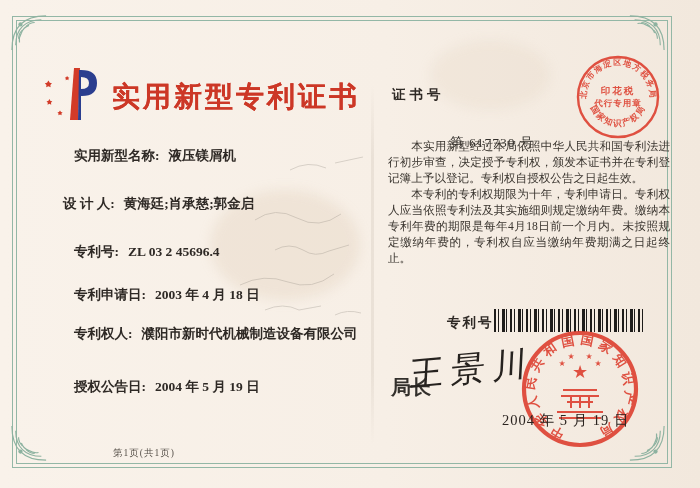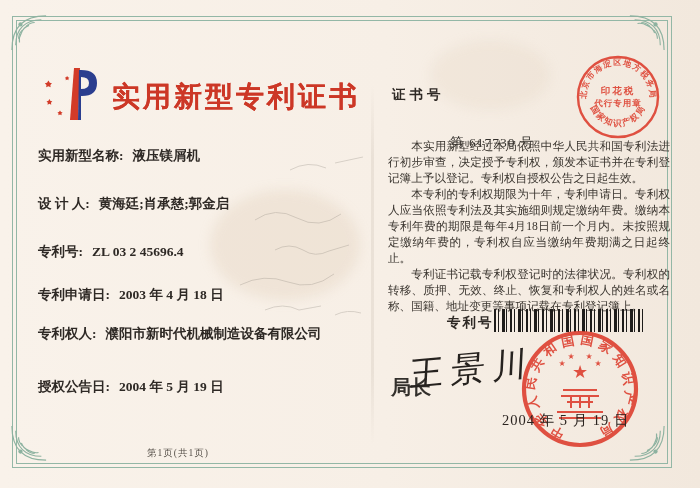--- a/index.html
+++ b/index.html
@@ -15,39 +15,39 @@
   .frame.outer{inset:16px 28px 20px 12px;}
   .frame.inner{inset:20px 32px 24px 16px;}
   .corner{width:38px;height:38px;}
   .corner svg{width:100%;height:100%;}
   .title{
     font-size:28px;font-weight:bold;color:#cc3726;letter-spacing:3px;
     text-shadow:0 0 .5px #cc3726;white-space:nowrap;
   }
   .certno-label,.field-label{font-weight:bold;font-size:13.5px;color:#2e2925;}
   .certno-value{font-size:13.5px;letter-spacing:1px;margin-top:48px;}
-  .field{white-space:nowrap;font-size:13.5px;}
+  .field{white-space:nowrap;font-size:13.5px;margin-left:36px;}
   .field .field-value{margin-left:9px;font-weight:600;color:#2e2925;}
   .body-text{width:282px;font-size:11.6px;line-height:16px;text-align:justify;color:#3a352f;font-weight:500;}
   .body-text p{margin:0;text-indent:2em;}
   .barcode{
     width:152px;height:23px;
     background:repeating-linear-gradient(90deg,
       #1e1c1a 0 2px,transparent 2px 4px,
       #1e1c1a 4px 5px,transparent 5px 8px,
       #1e1c1a 8px 11px,transparent 11px 12px,
       #1e1c1a 12px 13px,transparent 13px 16px);
   }
   .director-label{font-size:20px;font-weight:bold;}
   .signature{
     font-size:34px;color:#26221f;letter-spacing:8px;white-space:nowrap;
     transform:rotate(-5deg) skewX(-8deg);transform-origin:left bottom;
   }
   .issue-date{font-size:14.5px;color:#2b2420;letter-spacing:1px;z-index:30;white-space:nowrap;}
-  .footer-page{width:130px;text-align:center;font-size:9.5px;color:#565049;letter-spacing:1px;}
+  .footer-page{width:130px;font-size:9.5px;color:#565049;letter-spacing:1px;}
   .crease{width:3px;background:linear-gradient(180deg,rgba(120,100,80,0) 0%,rgba(120,100,80,.10) 20%,rgba(120,100,80,.10) 80%,rgba(120,100,80,0) 100%);}
   .stain{border-radius:50%;filter:blur(6px);pointer-events:none;}
   .seal{opacity:.9;}
 </style>
 </head>
 <body>
 
 <div class="page">
 
   <div class="abs stain" style="left:210px;top:190px;width:150px;height:110px;background:rgba(203,176,146,.18);"></div>
@@ -128,21 +128,21 @@
         <textPath href="#taxSmile" startOffset="50%" text-anchor="middle">国家知识产权局</textPath>
       </text>
       <text x="44" y="41" font-size="9.5" fill="#dd4030" font-weight="bold" text-anchor="middle" letter-spacing="2">印花税</text>
       <text x="44" y="53" font-size="8.5" fill="#dd4030" font-weight="bold" text-anchor="middle" letter-spacing="1">代行专用章</text>
     </svg>
   </div>
 
   <div class="abs field" style="left:38px;top:147px;">
     <span class="field-label">实用新型名称:</span><span class="field-value">液压镁屑机</span>
   </div>
-  <div class="abs field" style="left:38px;top:195px;text-align:right;">
+  <div class="abs field" style="left:27px;top:195px;text-align:right;">
     <span class="field-label">设 计 人:</span><span class="field-value">黄海廷;肖承慈;郭金启</span>
   </div>
   <div class="abs field" style="left:38px;top:243px;text-align:right;">
     <span class="field-label">专利号:</span><span class="field-value">ZL 03 2 45696.4</span>
   </div>
   <div class="abs field" style="left:38px;top:286px;">
     <span class="field-label">专利申请日:</span><span class="field-value">2003 年 4 月 18 日</span>
   </div>
   <div class="abs field" style="left:38px;top:325px;text-align:right;">
     <span class="field-label">专利权人:</span><span class="field-value">濮阳市新时代机械制造设备有限公司</span>
@@ -155,21 +155,20 @@
     <path d="M95,25 q18,-10 36,-2 M140,18 l28,-6"></path>
     <path d="M60,75 q20,-14 42,-2 t44,-4"></path>
     <path d="M80,105 q14,-8 28,0 q12,8 26,1 l20,-6"></path>
     <path d="M45,140 q24,-12 48,-3 t46,-8"></path>
     <path d="M70,165 q18,-8 34,0 l22,-4 M140,170 q12,-6 26,-2"></path>
   </svg>
 
   <div class="abs body-text" style="left:388px;top:139px;">
     <p>本实用新型经过本局依照中华人民共和国专利法进行初步审查，决定授予专利权，颁发本证书并在专利登记簿上予以登记。专利权自授权公告之日起生效。</p>
     <p>本专利的专利权期限为十年，专利申请日。专利权人应当依照专利法及其实施细则规定缴纳年费。缴纳本专利年费的期限是每年4月18日前一个月内。未按照规定缴纳年费的，专利权自应当缴纳年费期满之日起终止。</p>
-    <p>专利证书记载专利权登记时的法律状况。专利权的转移、质押、无效、终止、恢复和专利权人的姓名或名称、国籍、地址变更等事项记载在专利登记簿上。</p>
   </div>
 
   <span class="abs field-label" style="left:447px;top:314px;letter-spacing:2px;">专利号</span>
   <div class="abs barcode" style="left:494px;top:309px;"></div>
 
   <span class="abs director-label" style="left:391px;top:374px;">局长</span>
   <span class="abs signature" style="left:408px;top:352px;">王景川</span>
 
   <div class="abs seal" style="left:517px;top:326px;width:126px;height:126px;z-index:20;">
     <svg viewBox="0 0 126 126" width="126" height="126">

